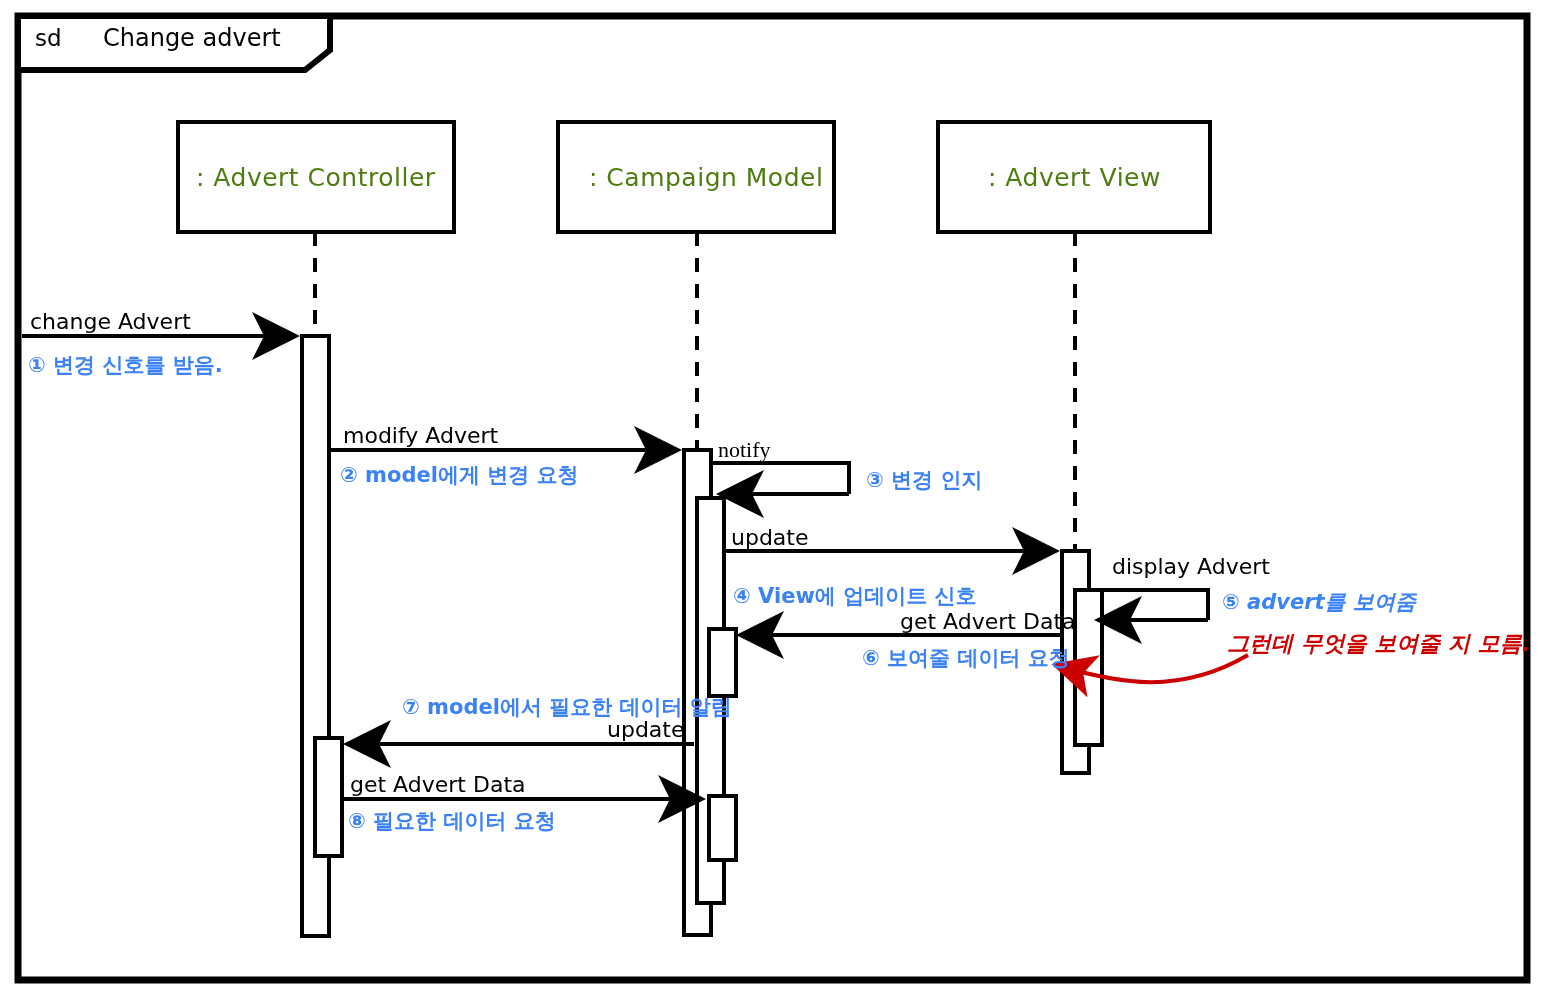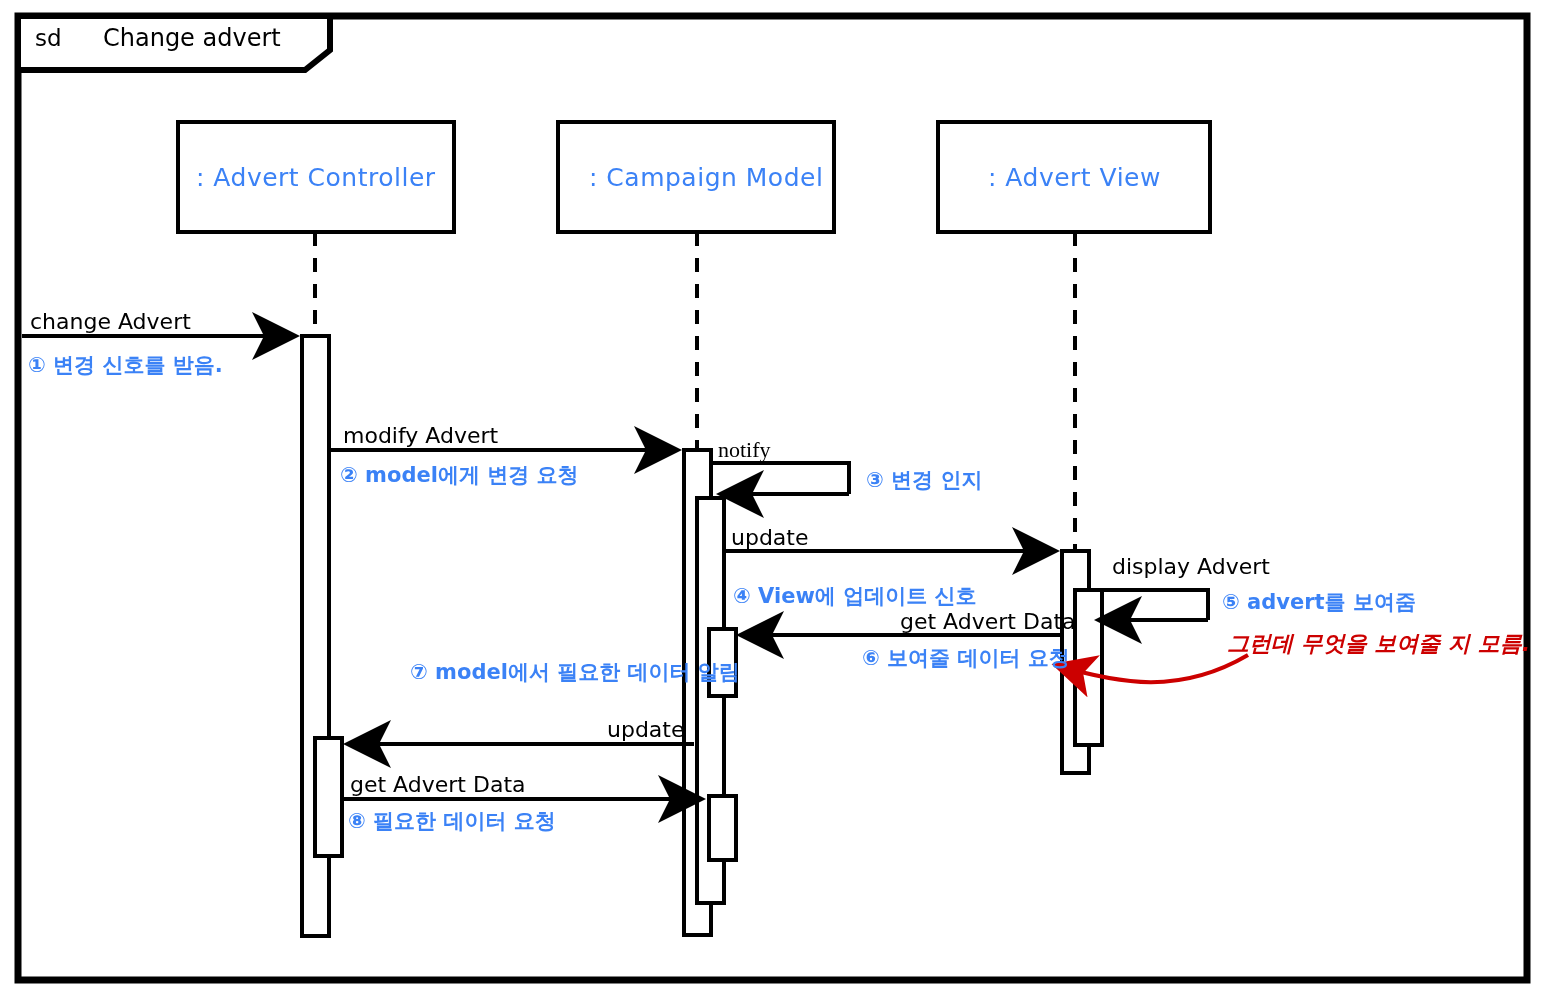--- a/index.html
+++ b/index.html
@@ -23,21 +23,21 @@
     top: 0;
   }
   .lbl {
     position: absolute;
     white-space: nowrap;
     line-height: 1;
   }
   .lifeline-name {
     font-family: "DejaVu Sans", sans-serif;
     font-size: 25px;
-    color: #3b82f6;
+    color: #4d7c0f;
     letter-spacing: 0.5px;
   }
   .frame-kind {
     font-family: "DejaVu Sans", sans-serif;
     font-size: 23px;
     color: #000000;
   }
   .frame-title {
     font-family: "DejaVu Sans", sans-serif;
     font-size: 24px;
@@ -176,29 +176,29 @@
     <span>model에게 변경 요청</span>
   </div>
   <div class="lbl note-blue" style="left:866px; top:470px;">
     <span>③</span>
     <span>변경 인지</span>
   </div>
   <div class="lbl note-blue" style="left:733px; top:560px;margin-top:26px;">
     <span>④</span>
     <span>View에 업데이트 신호</span>
   </div>
-  <div class="lbl note-blue" style="left:1222px; top:592px;">
+  <div class="lbl note-blue" style="left:1222px; top:592px;font-style:italic;">
     <span>⑤</span>
     <span>advert를 보여줌</span>
   </div>
   <div class="lbl note-blue" style="left:862px; top:648px;">
     <span>⑥</span>
     <span>보여줄 데이터 요청</span>
   </div>
-  <div class="lbl note-blue" style="left:402px; top:662px;margin-left:8px;">
+  <div class="lbl note-blue" style="left:402px; top:697px;">
     <span>⑦</span>
     <span>model에서 필요한 데이터 알림</span>
   </div>
   <div class="lbl note-blue" style="left:348px; top:811px;">
     <span>⑧</span>
     <span>필요한 데이터 요청</span>
   </div>
 
   <div class="lbl note-red" style="left:1227px; top:633px;">그런데 무엇을 보여줄 지 모름.</div>
 

